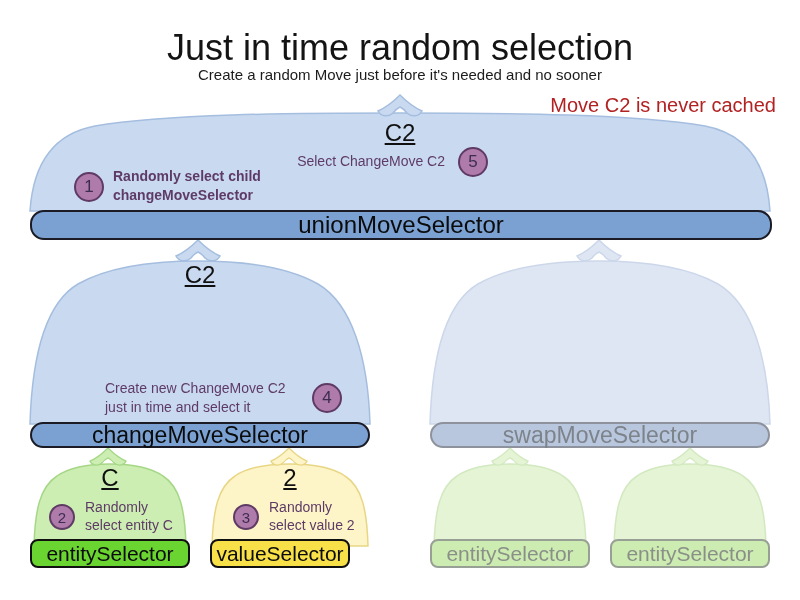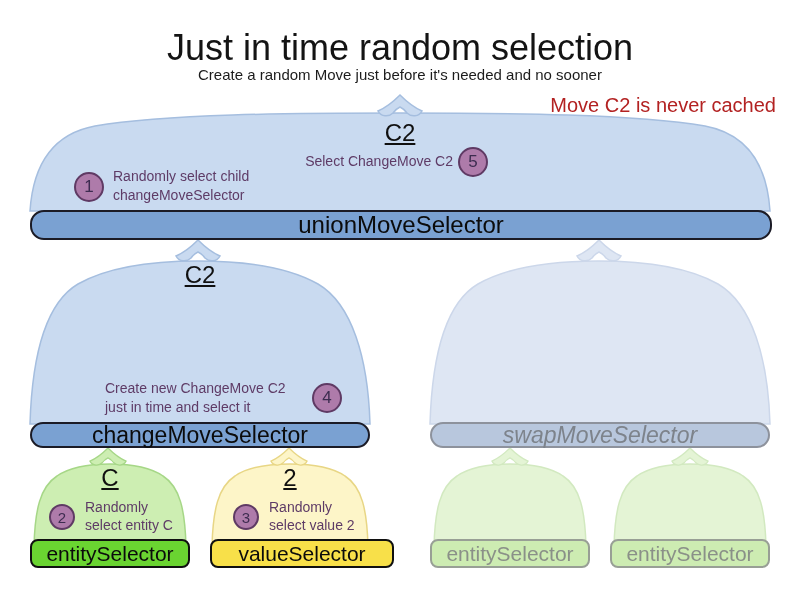--- a/index.html
+++ b/index.html
@@ -19,23 +19,23 @@
     box-sizing:border-box;border-radius:14px;color:#0b0b0b;
   }
   .bar.blue{background:#7aa1d2;border:2px solid #1b1b26;}
   .bar.blue-faded{background:#b8c7dd;border:2px solid #8d929c;color:#7d838b;}
   .bar.green{background:#6ad431;border:2px solid #101010;border-radius:8px;}
   .bar.yellow{background:#f8e049;border:2px solid #101010;border-radius:8px;}
   .bar.green-faded{background:#cdecb2;border:2px solid #989f95;border-radius:8px;color:#8a9088;}
 
   #union-bar{left:30px;top:210px;width:742px;height:30px;font-size:24px;}
   #change-bar{left:30px;top:422px;width:340px;height:26px;font-size:23px;}
-  #swap-bar{left:430px;top:422px;width:340px;height:26px;font-size:23px;font-style:italic;}
+  #swap-bar{left:430px;top:422px;width:340px;height:26px;font-size:23px;}
   #entity-bar{left:30px;top:539px;width:160px;height:29px;font-size:21px;}
-  #value-bar{left:210px;top:539px;width:184px;height:29px;font-size:21px;}
+  #value-bar{left:210px;top:539px;width:140px;height:29px;font-size:21px;}
   #swap-entity-bar-left{left:430px;top:539px;width:160px;height:29px;font-size:21px;}
   #swap-entity-bar-right{left:610px;top:539px;width:160px;height:29px;font-size:21px;}
 
   .cache-label{z-index:3;font-size:24px;color:#101010;text-align:center;text-decoration:underline;}
   #cache-union{left:350px;top:119px;width:100px;}
   #cache-change{left:150px;top:261px;width:100px;}
   #cache-entity{left:70px;top:464px;width:80px;}
   #cache-value{left:250px;top:464px;width:80px;}
 
   .step-circle{
@@ -47,22 +47,22 @@
   .step-circle.small{width:26px;height:26px;font-size:15px;}
   #circle-1{left:74px;top:172px;}
   #circle-5{left:458px;top:147px;}
   #circle-4{left:312px;top:383px;}
   #circle-2{left:49px;top:504px;}
   #circle-3{left:233px;top:504px;}
 
   .note{
     z-index:3;font-size:14px;line-height:19px;color:#5e3b66;white-space:pre-line;
   }
-  #note-1{left:113px;top:167px;width:190px;}
-  #note-5{left:255px;top:152px;width:198px;text-align:right;}
+  #note-1{left:113px;top:167px;width:190px;font-weight:bold;}
+  #note-5{left:247px;top:152px;width:198px;text-align:right;}
   #note-4{left:105px;top:379px;width:200px;text-align:left;}
   #note-2{left:85px;top:498px;width:130px;line-height:18px;}
   #note-3{left:269px;top:498px;width:130px;line-height:18px;}
 </style>
 </head>
 <body>
 
 <div id="stage">
 
   <svg id="funnels" width="800" height="600" viewBox="0 0 800 600">

